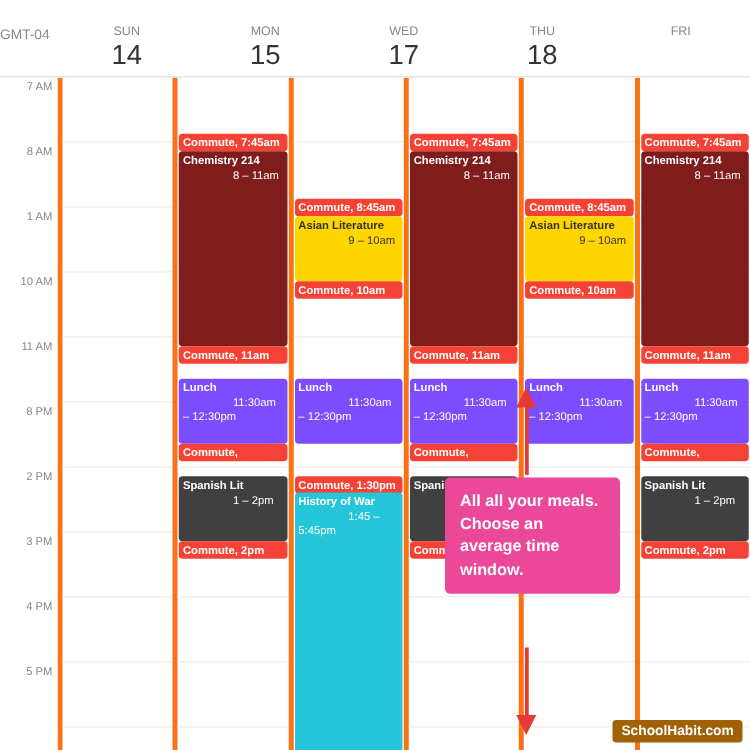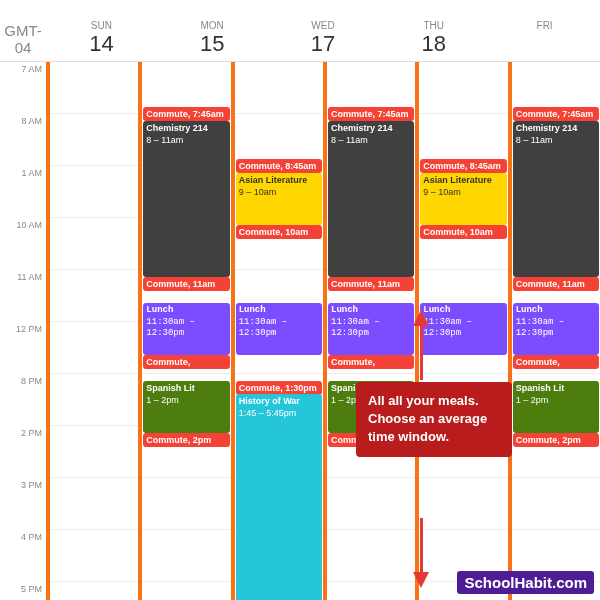--- a/index.html
+++ b/index.html
@@ -1,21 +1,21 @@
 <!DOCTYPE html>
 <html><head>
   <meta charset="utf-8">
   <style>
     * { box-sizing: border-box; margin: 0; padding: 0; }
     body { font-family: Arial, sans-serif; font-size: 11px; background: #fff; width: 600px; height: 600px; overflow: hidden; }
 
     .calendar-container { width: 600px; height: 600px; display: flex; flex-direction: column; }
 
     .header-row { display: flex; border-bottom: 1px solid #ddd; padding: 4px 0; }
-    .gmt-label { width: 46px; font-size: 15px; color: #888; padding-top: 18px; text-align: center; }
+    .gmt-label { width: 46px; font-size: 11px; color: #888; padding-top: 18px; text-align: left; }
     .day-col-header { flex: 1; text-align: center; margin-top: 16px; }
     .day-name { font-size: 10px; color: #888; text-transform: uppercase; }
     .day-num { font-size: 22px; color: #333; font-weight: 300; }
 
     .calendar-body { display: flex; flex: 1; overflow: hidden; }
     .time-col { width: 46px; flex-shrink: 0; }
     .time-slot { height: 52px; display: flex; align-items: flex-start; justify-content: flex-end; padding-right: 4px; padding-top: 2px; font-size: 9px; color: #888; }
 
     .grid-area { flex: 1; display: flex; overflow: hidden; }
     .day-column { flex: 1; border-left: 4px solid #f97316; position: relative; }
@@ -26,39 +26,39 @@
       position: absolute;
       left: 1px;
       right: 1px;
       border-radius: 3px;
       padding: 2px 3px;
       font-size: 9px;
       overflow: hidden;
       line-height: 1.3;
     }
     .event-title { font-weight: bold; }
-    .event-time { font-weight: normal; }
+    .event-time { font-weight: normal; margin-left: 40px; }
 
     .ev-commute { background: #f44336; color: #fff; }
-    .ev-chemistry { background: #404040; color: #fff; }
+    .ev-chemistry { background: #7f1d1d; color: #fff; }
     .ev-asian-lit { background: #ffd600; color: #333; }
-    .ev-lunch { background: #7c4dff; color: #fff; font-family: Liberation Mono, monospace; }
-    .ev-spanish { background: #4d7c0f; color: #fff; }
+    .ev-lunch { background: #7c4dff; color: #fff; }
+    .ev-spanish { background: #404040; color: #fff; }
     .ev-history { background: #26c6da; color: #fff; }
 
     .annotation-box {
       position: absolute;
-      background: #b91c1c;
+      background: #ec4899;
       color: #fff;
       font-size: 13px;
       font-weight: bold;
       padding: 10px 12px;
       border-radius: 4px;
       line-height: 1.4;
-      width: 156px;
+      width: 140px;
     }
     .arrow-up {
       position: absolute;
       width: 0; height: 0;
       border-left: 8px solid transparent;
       border-right: 8px solid transparent;
       border-bottom: 16px solid #e53935;
     }
     .arrow-down {
       position: absolute;
@@ -70,23 +70,23 @@
     .arrow-line-v {
       position: absolute;
       width: 3px;
       background: #e53935;
     }
 
     .watermark {
       position: absolute;
       bottom: 6px;
       right: 6px;
-      background: #4c1d95;
+      background: #a16207;
       color: #fff;
-      font-size: 15px;
+      font-size: 11px;
       font-weight: bold;
       padding: 3px 7px;
       border-radius: 3px;
     }
   </style>
 </head>
 <body>
 
 <div class="calendar-container">
 
@@ -114,21 +114,20 @@
   </div>
 
   <div class="calendar-body">
 
     <div class="time-col">
       <div class="time-slot">7 AM</div>
       <div class="time-slot">8 AM</div>
       <div class="time-slot">1 AM</div>
       <div class="time-slot">10 AM</div>
       <div class="time-slot">11 AM</div>
-      <div class="time-slot">12 PM</div>
       <div class="time-slot">8 PM</div>
       <div class="time-slot">2 PM</div>
       <div class="time-slot">3 PM</div>
       <div class="time-slot">4 PM</div>
       <div class="time-slot">5 PM</div>
 
     </div>
 
     <div class="grid-area" style="position:relative;">
 

